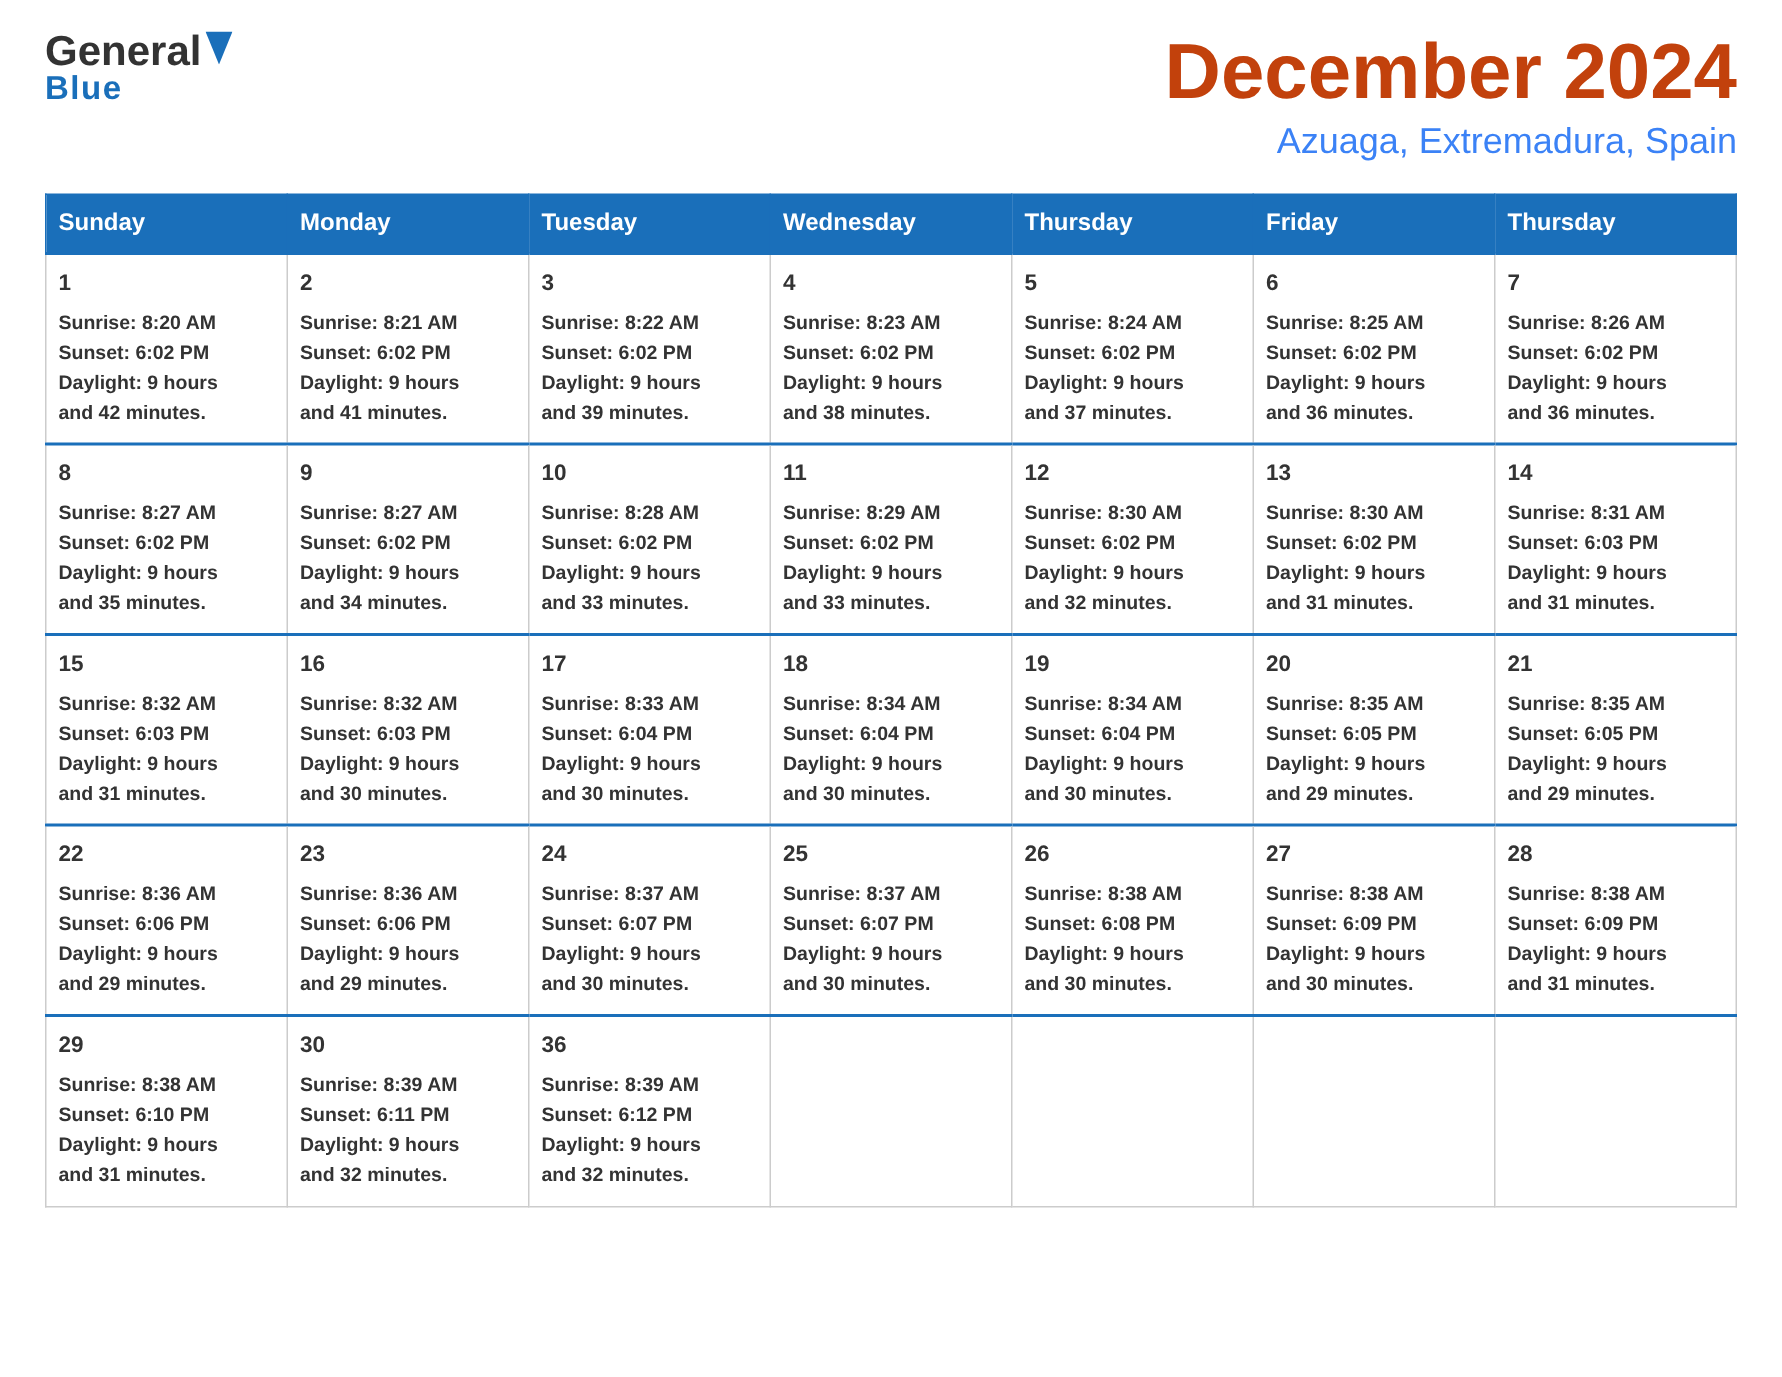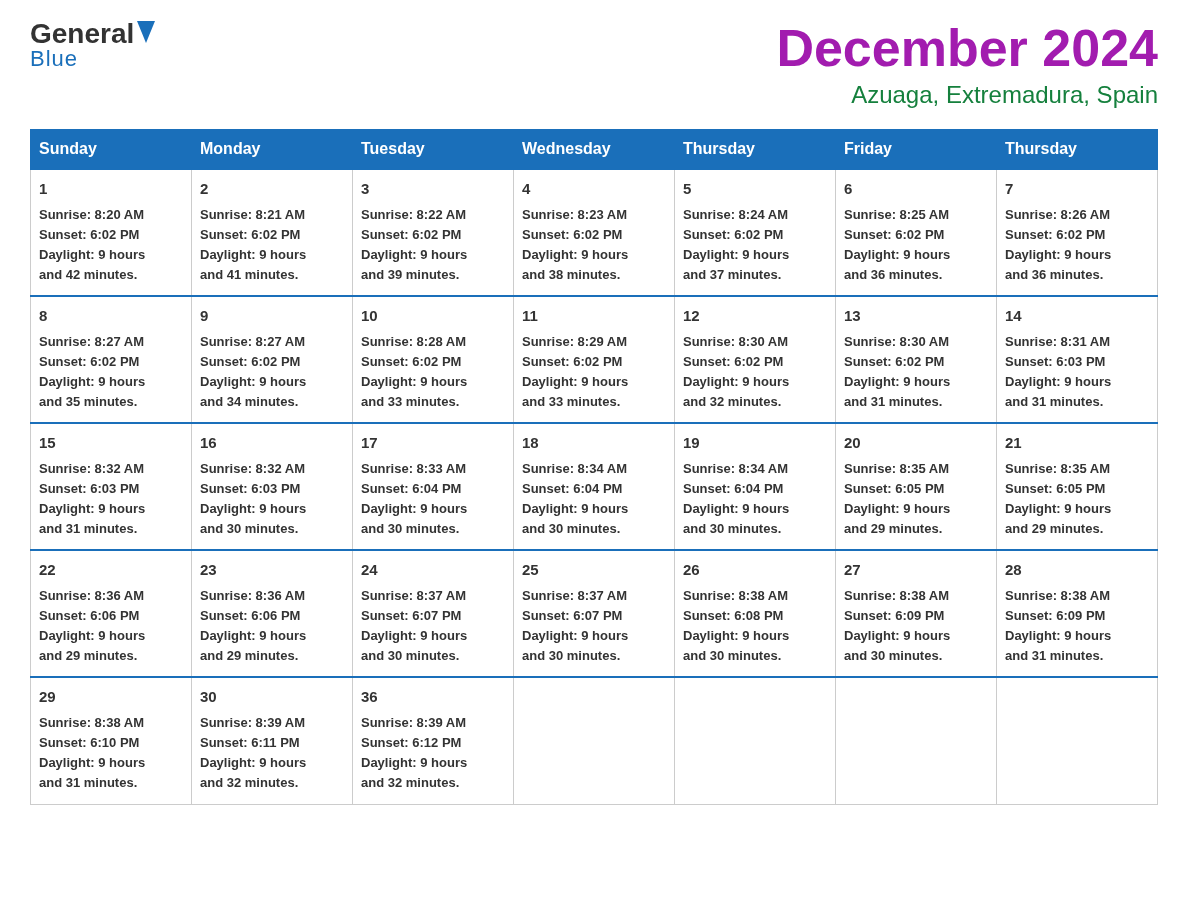--- a/index.html
+++ b/index.html
@@ -23,36 +23,36 @@
     }
     .logo-text {
       font-size: 28px;
       font-weight: bold;
       color: #333;
       line-height: 1;
     }
     .logo-blue-line {
       color: #1a6fba;
       font-size: 22px;
-      font-weight: normal;
+      font-weight: bold;
       letter-spacing: 1px;
       margin-top: -2px;
     }
     .title-block {
       text-align: right;
     }
     .month-title {
       font-size: 52px;
       font-weight: bold;
-      color: #a21caf;
+      color: #c2410c;
       line-height: 1.1;
     }
     .location-title {
       font-size: 24px;
-      color: #15803d;
+      color: #3b82f6;
       margin-top: 4px;
     }
     .calendar {
       width: 100%;
       border-collapse: collapse;
       table-layout: fixed;
       padding-left: 30px;
     }
     .calendar thead th {
       background: #1a6fba;

